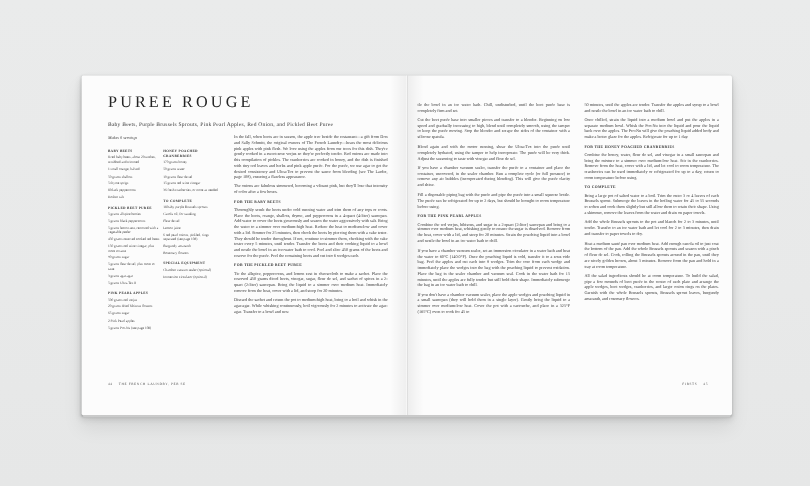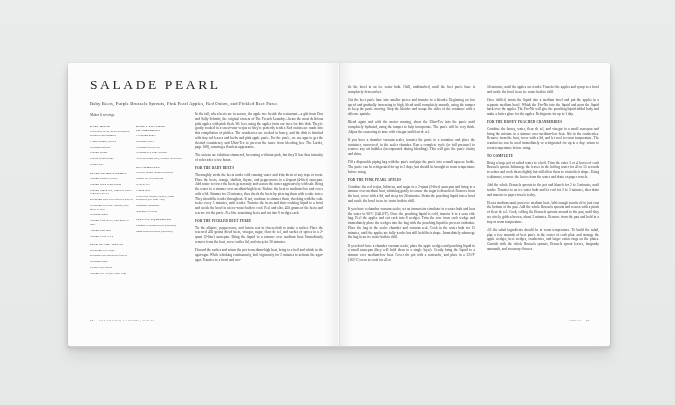--- a/index.html
+++ b/index.html
@@ -54,21 +54,21 @@
   .footer.fr{right:20px;}
   .footer .gap{display:inline-block;width:5px;}
 </style>
 </head>
 <body>
 
 <div class="stage">
   <div class="book">
 
     <div class="page left">
-      <h1 class="title">SALADE PEARL</h1>
+      <h1 class="title">PUREE ROUGE</h1>
       <div class="subtitle">Baby Beets, Purple Brussels Sprouts, Pink Pearl Apples, Red Onion, and Pickled Beet Puree</div>
       <div class="yield">Makes 6 servings</div>
 
       <div class="ing-col col1">
 
           <section class="ing-sec">
             <div class="ing-head">BABY BEETS</div>
             <div class="ing-items">
 
                 <div class="ing-item">8 red baby beets, about 2 bunches, scrubbed and trimmed</div>

